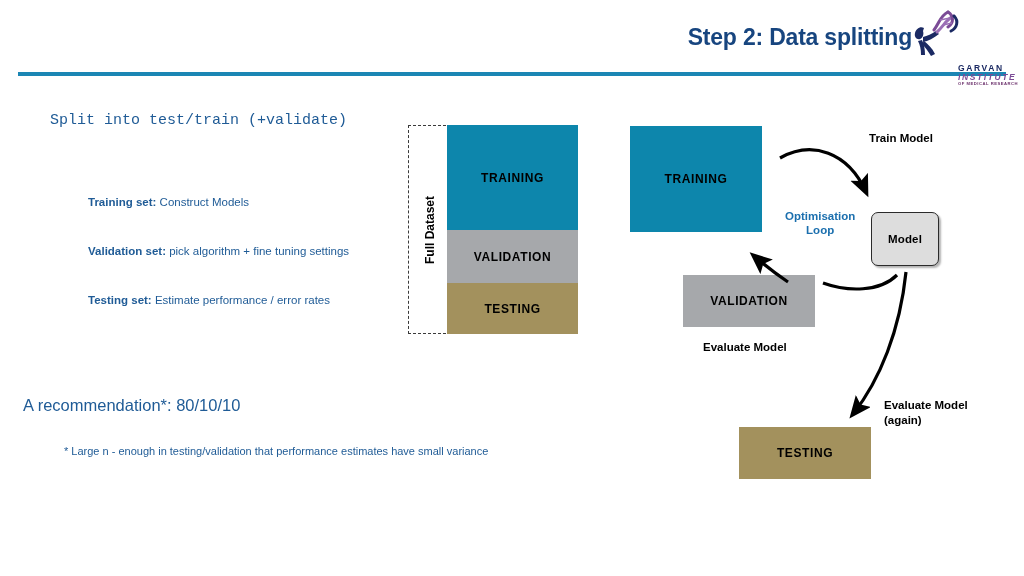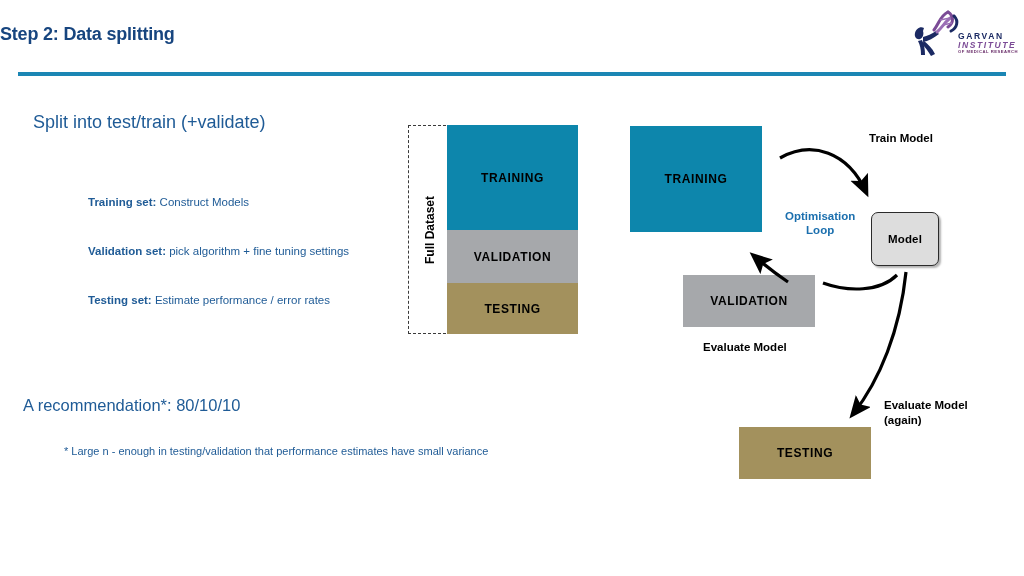--- a/index.html
+++ b/index.html
@@ -7,41 +7,41 @@
     width: 1024px; height: 576px;
     background: #ffffff;
     font-family: "Liberation Sans", sans-serif;
     overflow: hidden;
   }
   #slide { position: relative; width: 1024px; height: 576px; background: #fff; }
 
   
   .slide-title {
     position: absolute; left: 0; top: 24px; width: 912px;
-    text-align: left;
-    font-size: 18px; font-weight: bold; color: #17457f;
+    text-align: right;
+    font-size: 23px; font-weight: bold; color: #17457f;
     letter-spacing: -0.2px;
   }
   .title-rule {
     position: absolute; left: 18px; top: 72px; width: 988px; height: 4px;
     background: #1b86b4;
   }
 
   
   .logo { position: absolute; left: 910px; top: 10px; width: 104px; height: 58px; }
   .logo-mark { position: absolute; left: 0; top: 0; width: 56px; height: 52px; }
   .logo-text { position: absolute; left: 48px; top: 22px; width: 62px; line-height: 1.02; }
-  .logo-garvan { font-size: 8.5px; letter-spacing: 1.6px; color: #1b2a63; font-weight: bold; }
+  .logo-garvan { font-size: 8.5px; letter-spacing: 1.6px; color: #1b2a63; font-weight: bold; margin-top: 32px; }
   .logo-institute { font-size: 8.5px; letter-spacing: 1.6px; color: #7b4b96; font-weight: bold; font-style: italic; }
   .logo-sub { font-size: 4.2px; letter-spacing: 0.5px; color: #6b2f6b; font-weight: bold; margin-top: 1px; }
 
   
   .heading-1 {
-    position: absolute; left: 33px; top: 112px;
-    font-size: 18px; color: #1f5b96; font-weight: normal;
+    position: absolute; left: 50px; top: 112px;
+    font-size: 15px; color: #1f5b96; font-weight: normal; font-family: Liberation Mono, monospace;
   }
   .bullet {
     position: absolute; left: 88px;
     font-size: 11.5px; color: #1f5b96;
     white-space: nowrap;
   }
   .bullet b { font-weight: bold; }
   .bullet-training   { top: 196px; }
   .bullet-validation { top: 245px; }
   .bullet-testing    { top: 294px; }

